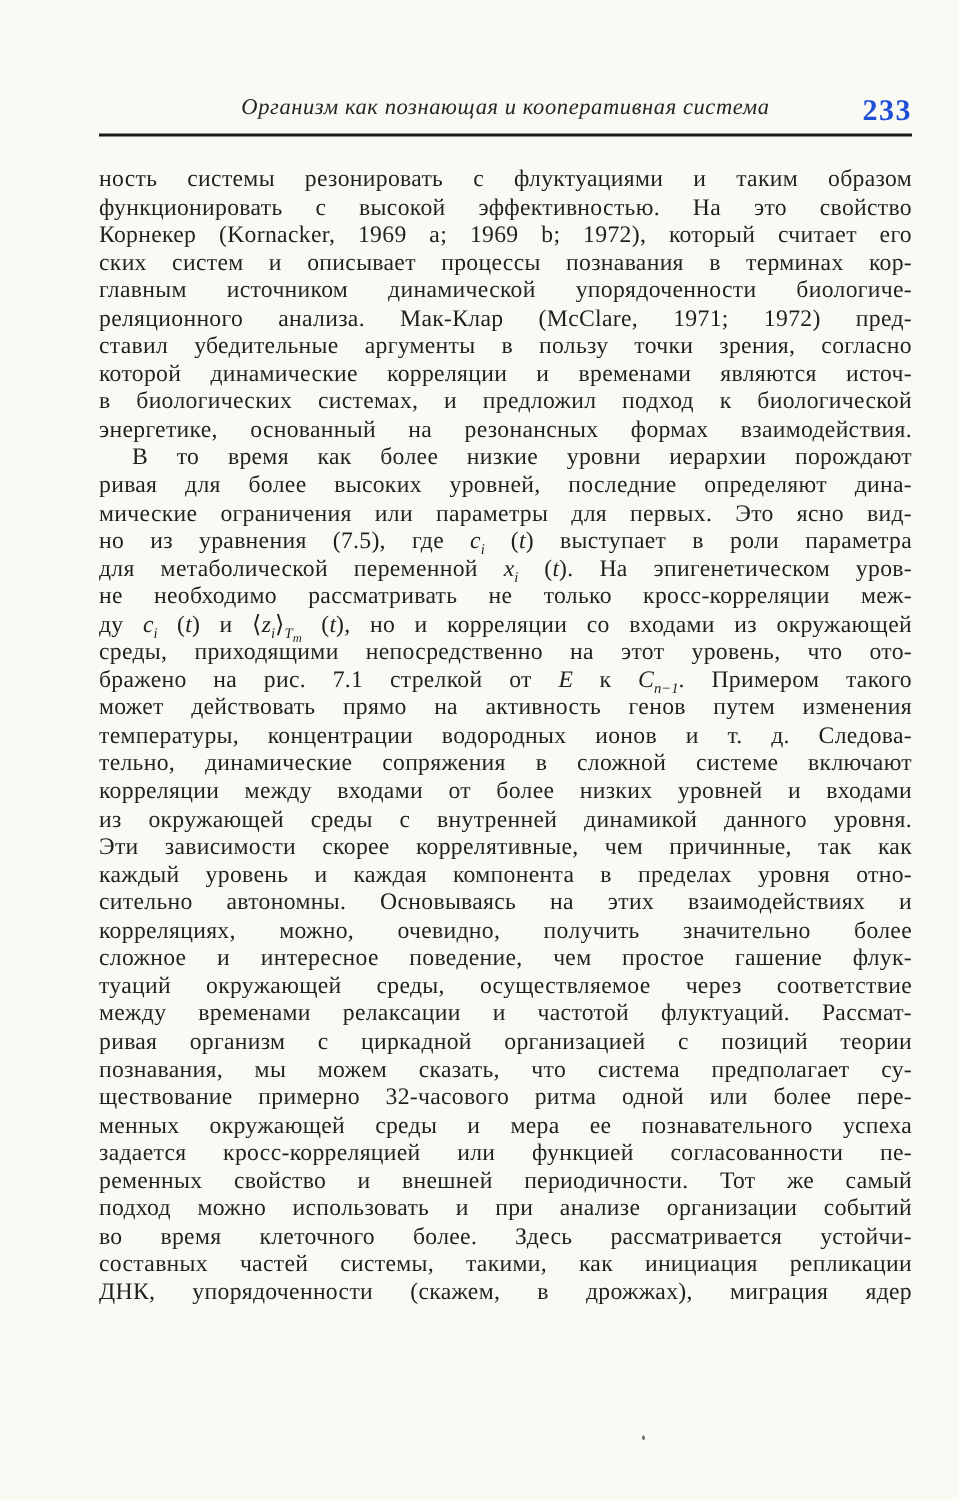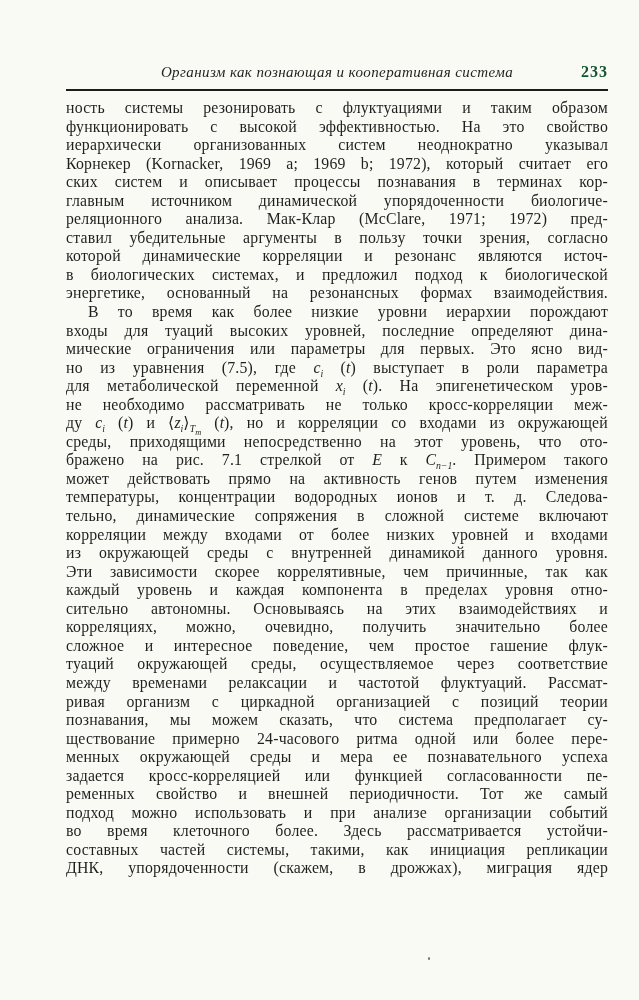--- a/index.html
+++ b/index.html
@@ -31,32 +31,32 @@
     font-style: italic;
     font-size: 15px;
     letter-spacing: 0.4px;
     white-space: nowrap;
     color: #242424;
   }
   .page-number {
     position: absolute;
     right: 0;
     top: -1px;
-    font-size: 16px;
+    font-size: 20px;
     font-weight: 600;
     letter-spacing: 1px;
-    color: #14532d;
+    color: #1d4ed8;
   }
   .header-rule {
     height: 2px;
     background: #1c1c1c;
     margin-top: 1px;
   }
   .body-text {
-    margin-top: 8px;
+    margin-top: 20px;
     font-size: 15.8px;
     line-height: 18.55px;
     letter-spacing: 0.2px;
   }
   .line {
     text-align: justify;
     text-align-last: justify;
     height: 18.55px;
     white-space: nowrap;
   }
@@ -91,31 +91,30 @@
 <div class="page">
   <div class="content">
     <div class="header">
       <div class="running-title">Организм как познающая и кооперативная система</div>
       <div class="page-number">233</div>
     </div>
     <div class="header-rule"></div>
     <div class="body-text">
         <div class="line">ность системы резонировать с флуктуациями и таким образом</div>
         <div class="line">функционировать с высокой эффективностью. На это свойство</div>
-        <div class="line">иерархически организованных систем неоднократно указывал</div>
         <div class="line">Корнекер (Kornacker, 1969 a; 1969 b; 1972), который считает его</div>
         <div class="line">ских систем и описывает процессы познавания в терминах кор-</div>
         <div class="line">главным источником динамической упорядоченности биологиче-</div>
         <div class="line">реляционного анализа. Мак-Клар (McClare, 1971; 1972) пред-</div>
         <div class="line">ставил убедительные аргументы в пользу точки зрения, согласно</div>
-        <div class="line">которой динамические корреляции и резонанс являются источ-</div>
+        <div class="line">которой динамические корреляции и временами являются источ-</div>
         <div class="line">в биологических системах, и предложил подход к биологической</div>
         <div class="line">энергетике, основанный на резонансных формах взаимодействия.</div>
         <div class="line indent">В то время как более низкие уровни иерархии порождают</div>
-        <div class="line">входы для туаций высоких уровней, последние определяют дина-</div>
+        <div class="line">ривая для более высоких уровней, последние определяют дина-</div>
         <div class="line">мические ограничения или параметры для первых. Это ясно вид-</div>
         <div class="line">но из уравнения (7.5), где <i>c<sub>i</sub></i> (<i>t</i>) выступает в роли параметра</div>
         <div class="line">для метаболической переменной <i>x<sub>i</sub></i> (<i>t</i>). На эпигенетическом уров-</div>
         <div class="line">не необходимо рассматривать не только кросс-корреляции меж-</div>
         <div class="line">ду <i>c<sub>i</sub></i> (<i>t</i>) и ⟨<i>z<sub>i</sub></i>⟩<sub><i>T<sub>m</sub></i></sub> (<i>t</i>), но и корреляции со входами из окружающей</div>
         <div class="line">среды, приходящими непосредственно на этот уровень, что ото-</div>
         <div class="line">бражено на рис. 7.1 стрелкой от <i>E</i> к <i>C<sub>n−1</sub></i>. Примером такого</div>
         <div class="line">может действовать прямо на активность генов путем изменения</div>
         <div class="line">температуры, концентрации водородных ионов и т. д. Следова-</div>
         <div class="line">тельно, динамические сопряжения в сложной системе включают</div>
@@ -123,21 +122,21 @@
         <div class="line">из окружающей среды с внутренней динамикой данного уровня.</div>
         <div class="line">Эти зависимости скорее коррелятивные, чем причинные, так как</div>
         <div class="line">каждый уровень и каждая компонента в пределах уровня отно-</div>
         <div class="line">сительно автономны. Основываясь на этих взаимодействиях и</div>
         <div class="line">корреляциях, можно, очевидно, получить значительно более</div>
         <div class="line">сложное и интересное поведение, чем простое гашение флук-</div>
         <div class="line">туаций окружающей среды, осуществляемое через соответствие</div>
         <div class="line">между временами релаксации и частотой флуктуаций. Рассмат-</div>
         <div class="line">ривая организм с циркадной организацией с позиций теории</div>
         <div class="line">познавания, мы можем сказать, что система предполагает су-</div>
-        <div class="line">ществование примерно 24-часового ритма одной или более пере-</div>
+        <div class="line">ществование примерно 32-часового ритма одной или более пере-</div>
         <div class="line">менных окружающей среды и мера ее познавательного успеха</div>
         <div class="line">задается кросс-корреляцией или функцией согласованности пе-</div>
         <div class="line">ременных свойство и внешней периодичности. Тот же самый</div>
         <div class="line">подход можно использовать и при анализе организации событий</div>
         <div class="line">во время клеточного более. Здесь рассматривается устойчи-</div>
         <div class="line">составных частей системы, такими, как инициация репликации</div>
         <div class="line">ДНК, упорядоченности (скажем, в дрожжах), миграция ядер</div>
       </div>
   </div>
   <div class="speck"></div>

